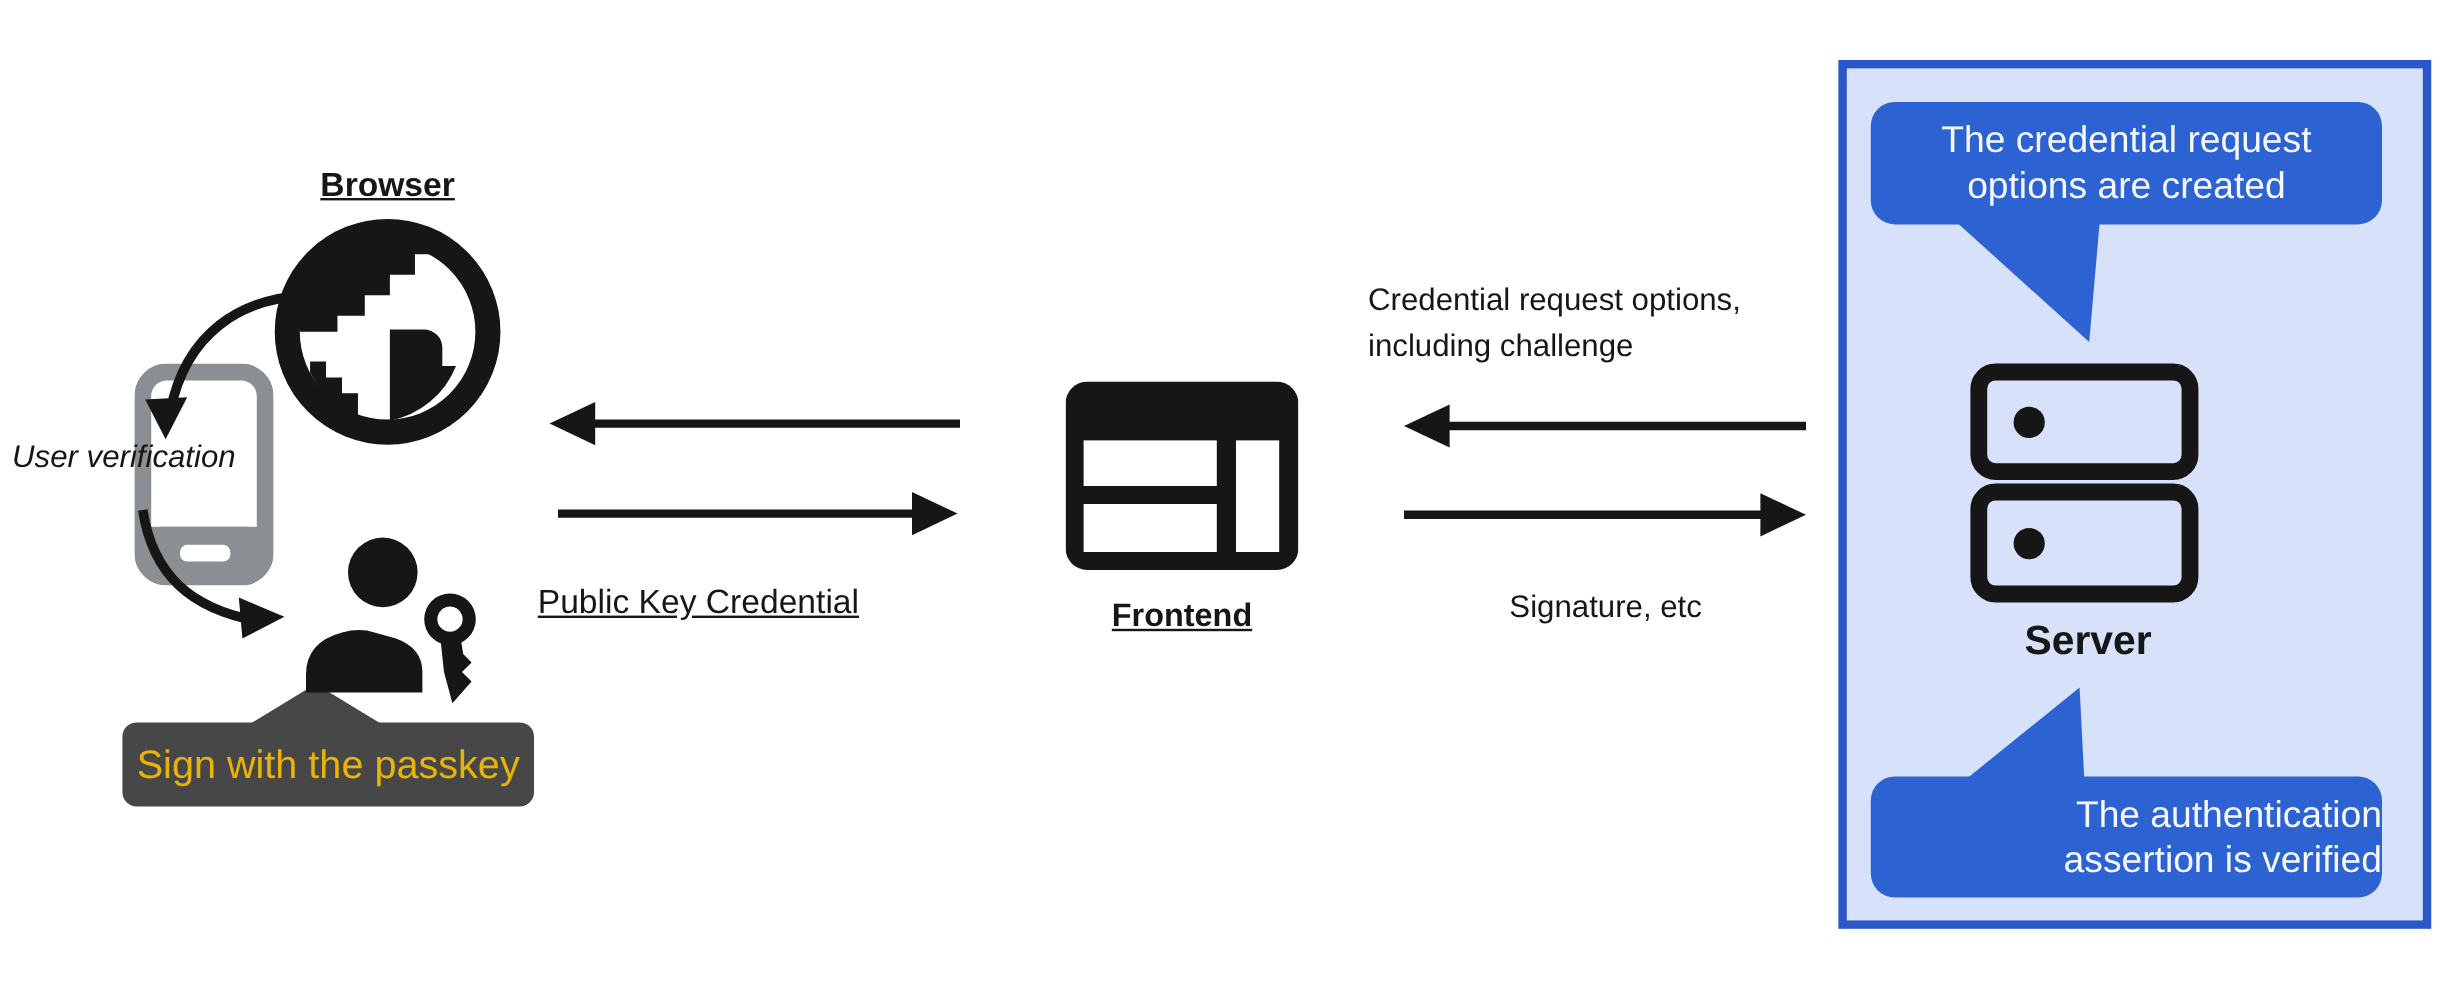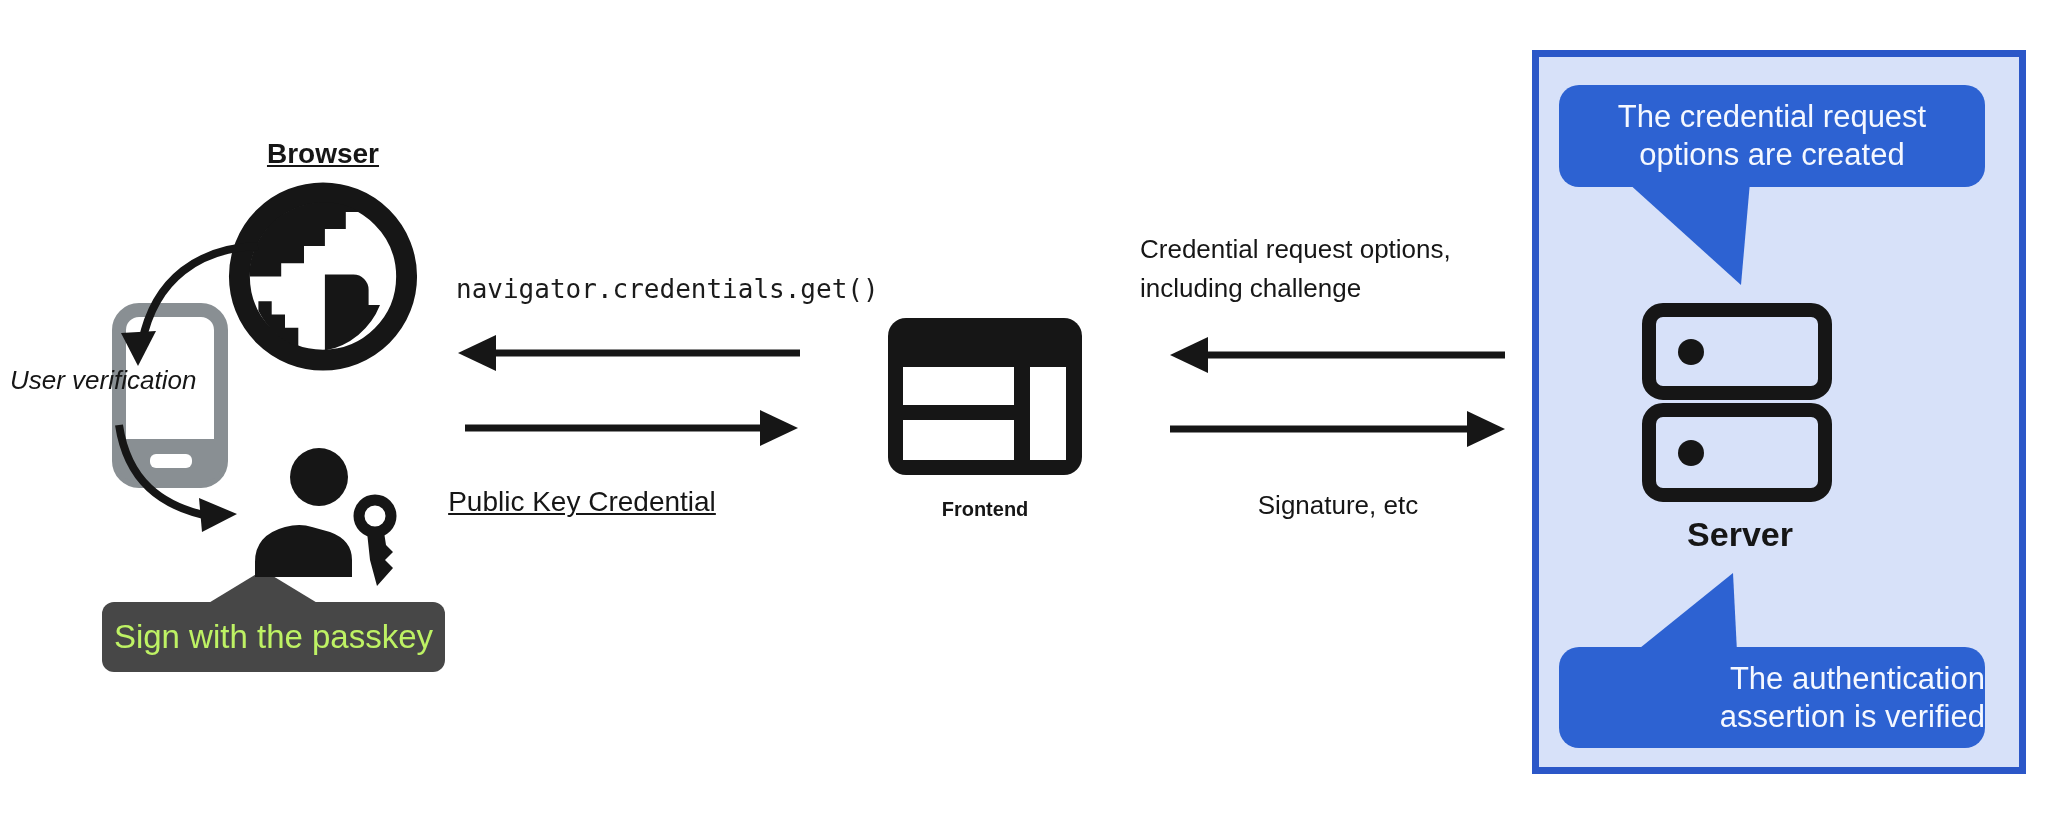--- a/index.html
+++ b/index.html
@@ -27,37 +27,37 @@
   }
   .callout{
     width:426px;background:var(--callout-blue);color:var(--callout-text);
     border-radius:20px;display:flex;flex-direction:column;justify-content:center;
     font-size:31px;line-height:38px;text-align:center;z-index:6;
   }
   .callout span{display:block;}
   
   .tooltip{
     left:102px;top:602px;width:343px;height:70px;background:var(--tooltip-gray);
-    border-radius:12px;color:#bef264;font-size:33px;display:flex;align-items:center;
+    border-radius:12px;color:#eab308;font-size:33px;display:flex;align-items:center;
     justify-content:center;z-index:4;
   }
   .tooltip-tri{
     left:207px;top:570px;width:0;height:0;z-index:3;
     border-left:56px solid transparent;border-right:56px solid transparent;
     border-bottom:34px solid var(--tooltip-gray);
   }
   .overlay{left:0;top:0;z-index:5;pointer-events:none;}
   .arrow-line{stroke:var(--ink);stroke-width:7;fill:none;}
   .arrow-curve{stroke:var(--ink);stroke-width:8;fill:none;}
   .arrow-head{fill:var(--ink);stroke:none;}
   .tail{fill:var(--callout-blue);stroke:none;}
   .code{font-family:"DejaVu Sans Mono",monospace;font-size:26px;color:#1b1b1b;}
   .t30{font-size:26px;}
   .t28{font-size:28px;text-decoration:underline;}
-  .t27{font-size:20px;}
+  .t27{font-size:27px;text-decoration:underline;}
   .t26{font-size:34px;}
   .icon-layer{z-index:2;}
   .icon-layer-high{z-index:5;}
   .txt-layer{z-index:7;}
 </style>
 </head>
 <body>
 
 <div id="canvas">
 
@@ -139,21 +139,20 @@
     </g>
 
     <polygon class="tail" points="1627,182 1750,182 1741,285"></polygon>
     <polygon class="tail" points="1733,573 1635,652 1737,652"></polygon>
   </svg>
 
   <div class="abs txt-layer label bold t28 center" style="left:228px;top:138px;width:190px;">Browser</div>
 
   <div class="abs txt-layer label t30" style="left:10px;top:365px;font-style:italic;">User verification</div>
 
-  <div class="abs txt-layer code" style="left:456px;top:274px;">navigator.credentials.get()</div>
 
   <div class="abs txt-layer label t28 center" style="left:442px;top:486px;width:280px;">Public Key Credential</div>
 
   <div class="abs txt-layer label bold t27 center" style="left:888px;top:498px;width:194px;">Frontend</div>
 
   <div class="abs txt-layer label t30" style="left:1140px;top:230px;line-height:39px;">
     <span style="display:block;">Credential request options,</span>
     <span style="display:block;">including challenge</span>
   </div>
 

